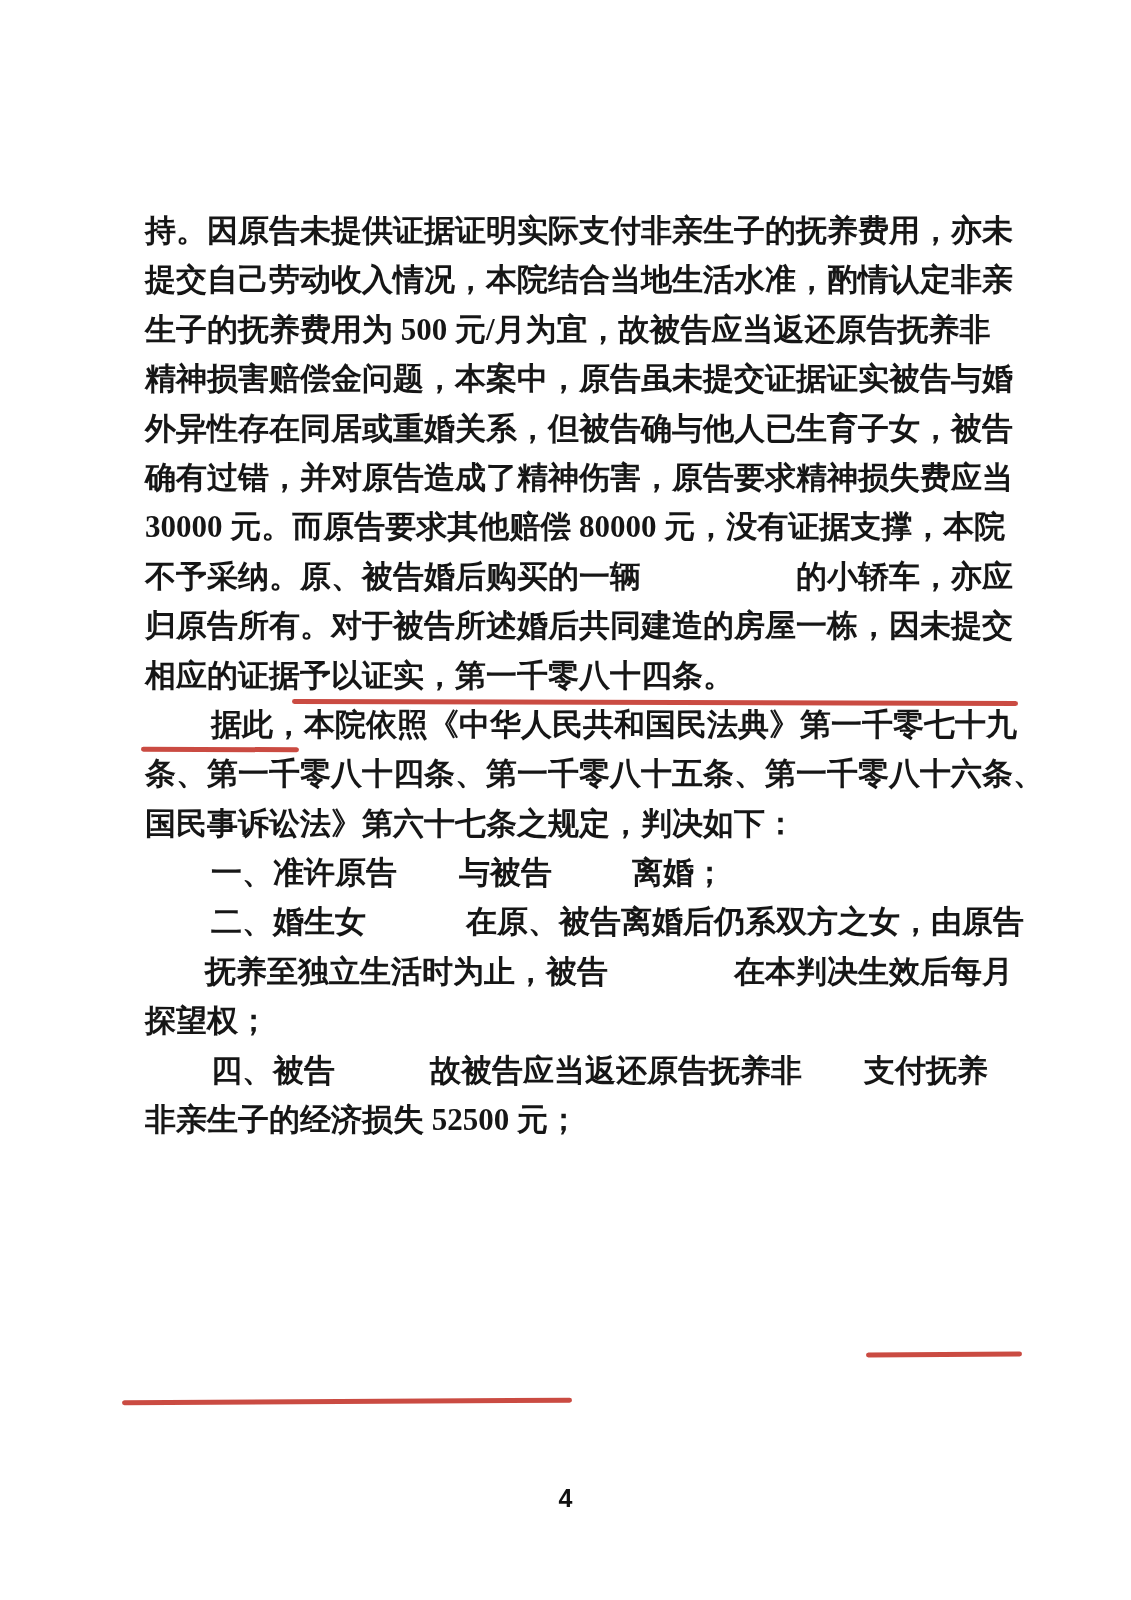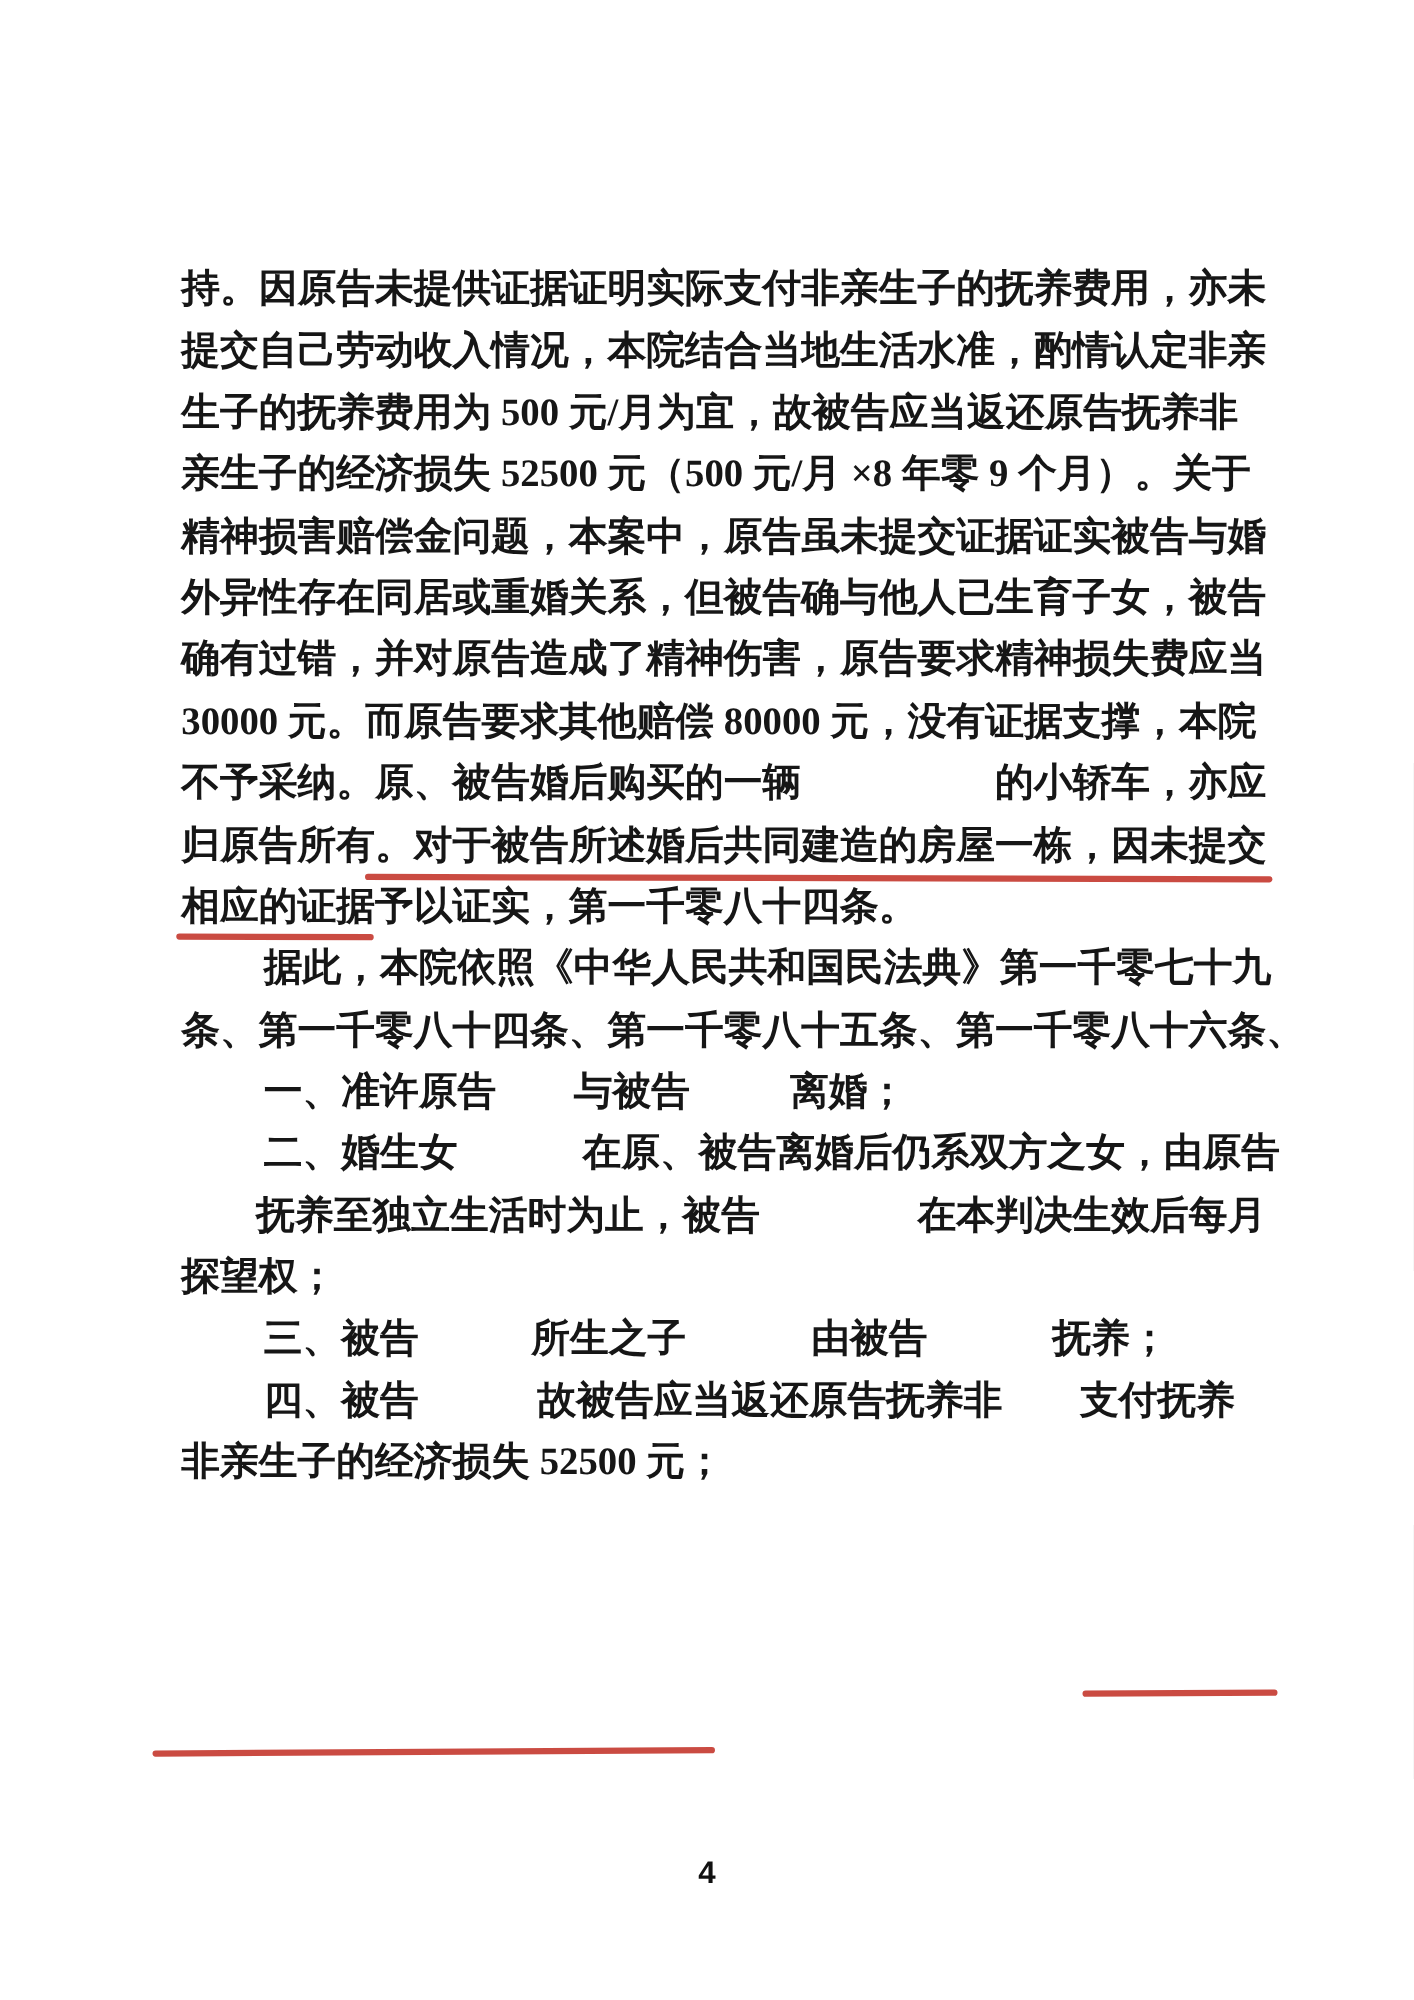--- a/index.html
+++ b/index.html
@@ -49,35 +49,34 @@
   }
 </style>
 </head>
 <body>
 
 <div class="page">
   <div class="textblock">
       <div class="line"><span class="run">持。因原告未提供证据证明实际支付非亲生子的抚养费用，亦未</span></div>
       <div class="line"><span class="run">提交自己劳动收入情况，本院结合当地生活水准，酌情认定非亲</span></div>
       <div class="line"><span class="run">生子的抚养费用为 500 元/月为宜，故被告应当返还原告抚养非</span></div>
-      <div class="line"><span class="run">亲生子的经济损失 52500 元（500 元/月 ×8 年零 9 个月）。关于</span></div>
       <div class="line"><span class="run">精神损害赔偿金问题，本案中，原告虽未提交证据证实被告与婚</span></div>
       <div class="line"><span class="run">外异性存在同居或重婚关系，但被告确与他人已生育子女，被告</span></div>
       <div class="line"><span class="run">确有过错，并对原告造成了精神伤害，原告要求精神损失费应当</span></div>
       <div class="line"><span class="run">30000 元。而原告要求其他赔偿 80000 元，没有证据支撑，本院</span></div>
       <div class="line"><span class="run">不予采纳。</span><span class="run">原、被告婚后购买的一辆</span><span class="gap" style="width: 155px;"></span><span class="run">的小轿车，亦应</span></div>
       <div class="line"><span class="run">归原告所有。对于被告所述婚后共同建造的房屋一栋，因未提交</span></div>
       <div class="line"><span class="run">相应的证据予以证实，第一千零八十四条。</span></div>
       <div class="line"><span class="gap" style="width: 66px;"></span><span class="run">据此，本院依照《中华人民共和国民法典》第一千零七十九</span></div>
       <div class="line"><span class="run">条、第一千零八十四条、第一千零八十五条、第一千零八十六条、</span></div>
+      <div class="line"><span class="run">国民事诉讼法》第六十七条之规定，判决如下：</span></div>
       <div class="line"><span class="gap" style="width: 66px;"></span><span class="run">一、准许原告</span><span class="gap" style="width: 62px;"></span><span class="run">与被告</span><span class="gap" style="width: 80px;"></span><span class="run">离婚；</span></div>
       <div class="line"><span class="gap" style="width: 66px;"></span><span class="run">二、婚生女</span><span class="gap" style="width: 100px;"></span><span class="run">在原、被告离婚后仍系双方之女，由原告</span></div>
       <div class="line"><span class="gap" style="width: 60px;"></span><span class="run">抚养至独立生活时为止，被告</span><span class="gap" style="width: 126px;"></span><span class="run">在本判决生效后每月</span></div>
       <div class="line"><span class="run">探望权；</span></div>
-      <div class="line"><span class="gap" style="width: 66px;"></span><span class="run">三、被告</span><span class="gap" style="width: 90px;"></span><span class="run">所生之子</span><span class="gap" style="width: 100px;"></span><span class="run">由被告</span><span class="gap" style="width: 100px;"></span><span class="run">抚养；</span></div>
       <div class="line"><span class="gap" style="width: 66px;"></span><span class="run">四、被告</span><span class="gap" style="width: 95px;"></span><span class="run">故被告应当返还原告抚养非</span><span class="gap" style="width: 62px;"></span><span class="run">支付抚养</span></div>
       <div class="line"><span class="run">非亲生子的经济损失 52500 元；</span></div>
     </div>
   <div class="annotation-layer">
       <div class="stroke" style="left: 292px; top: 700px; width: 726px; background: rgb(198, 60, 50); transform: rotate(0.15deg);"></div>
       <div class="stroke" style="left: 141px; top: 747px; width: 158px; background: rgb(198, 60, 50); transform: rotate(0.2deg);"></div>
       <div class="stroke" style="left: 866px; top: 1352px; width: 156px; background: rgb(198, 60, 50); transform: rotate(-0.3deg);"></div>
       <div class="stroke" style="left: 122px; top: 1399px; width: 450px; background: rgb(198, 60, 50); transform: rotate(-0.35deg);"></div>
     </div>
   <div class="pagenum">4</div>

